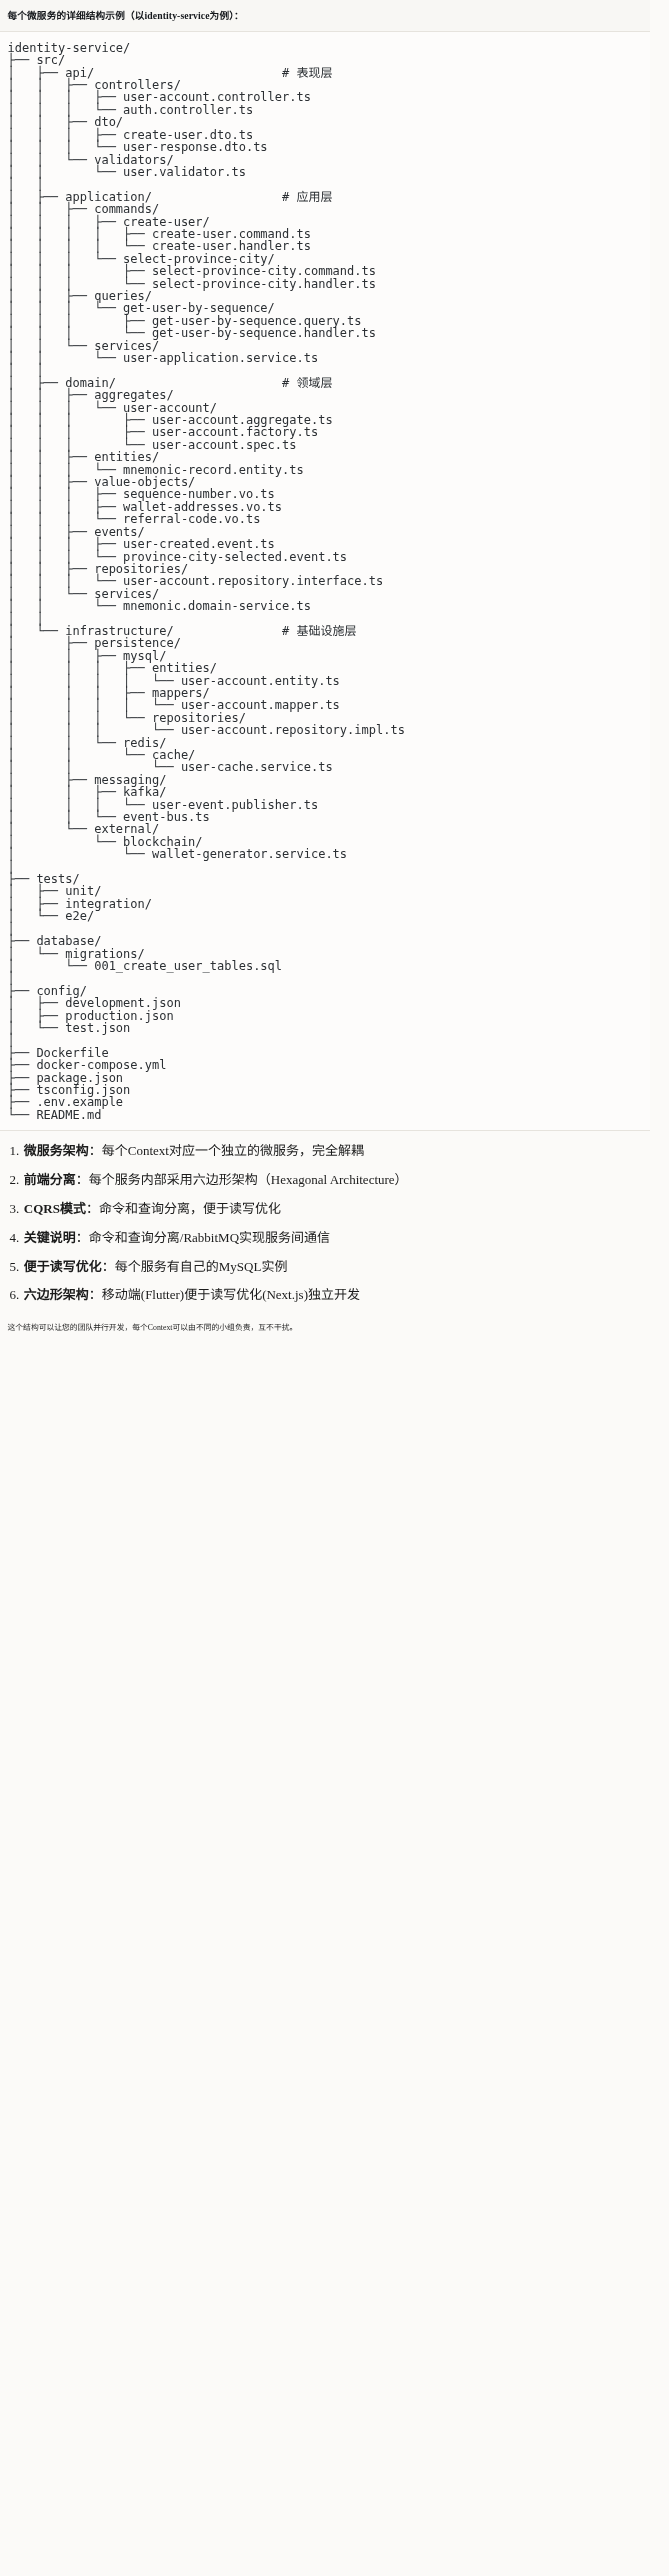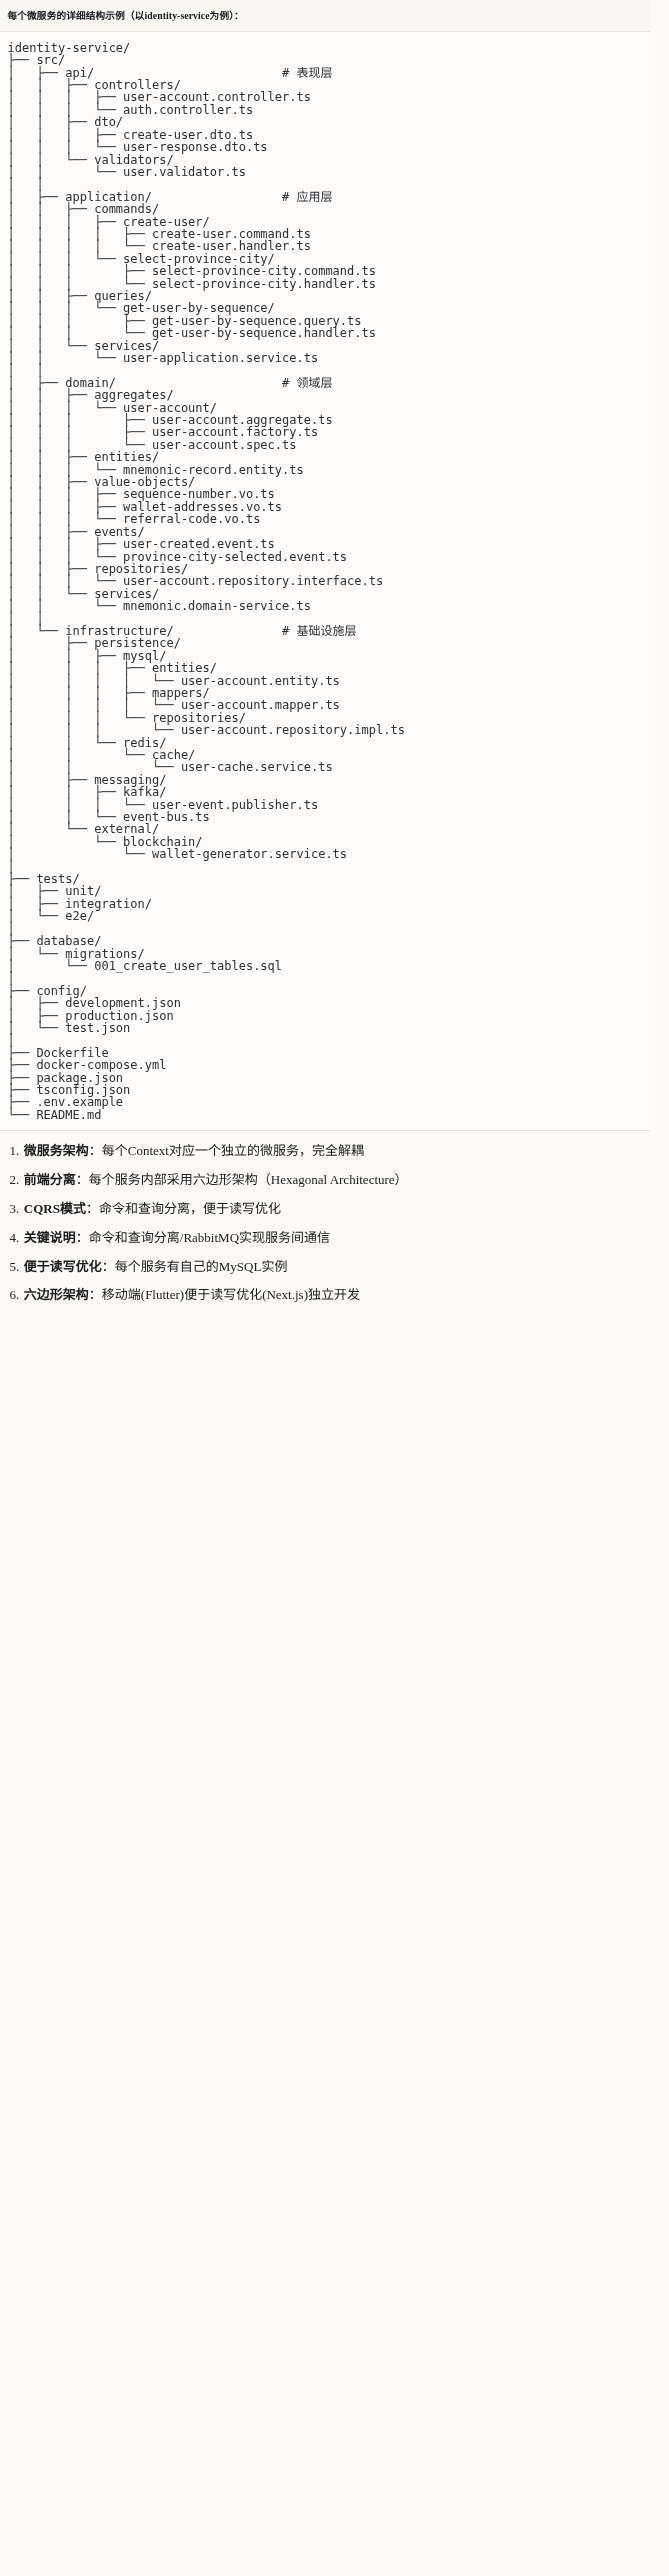--- a/index.html
+++ b/index.html
@@ -216,15 +216,18 @@
       </li>
       <li>
         <span class="term">便于读写优化</span><span class="desc">：每个服务有自己的MySQL实例</span>
       </li>
       <li>
         <span class="term">六边形架构</span><span class="desc">：移动端(Flutter)便于读写优化(Next.js)独立开发</span>
       </li>
     </ol>
   </div>
 
+  <div class="closing-block">
+    <p class="closing-text">这个结构可以让您的团队并行开发，每个Context可以由不同的小组负责，互不干扰。</p>
+  </div>
 
 </div>
 
 
 </body></html>

